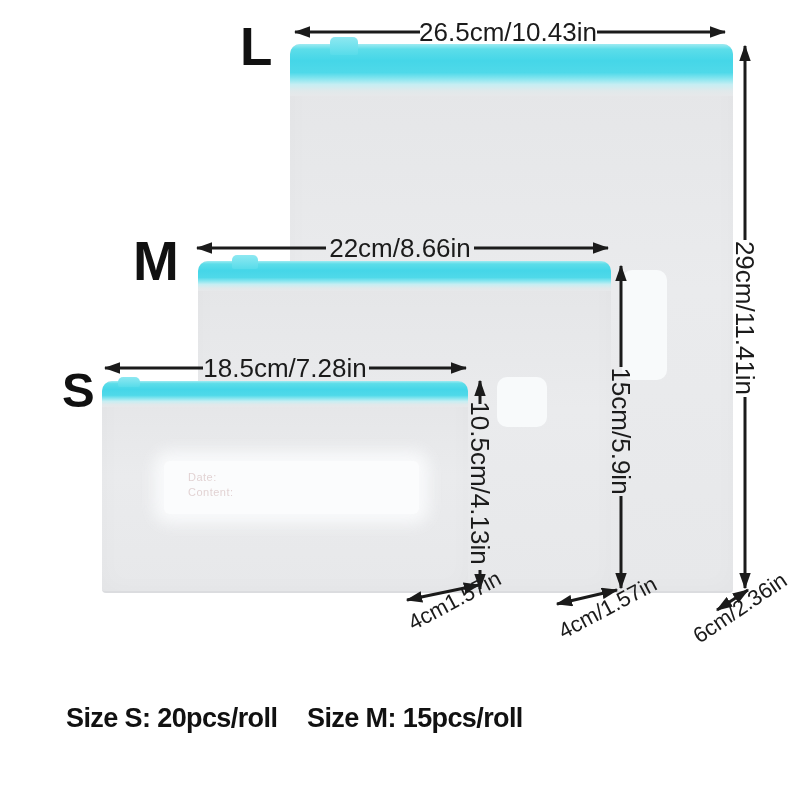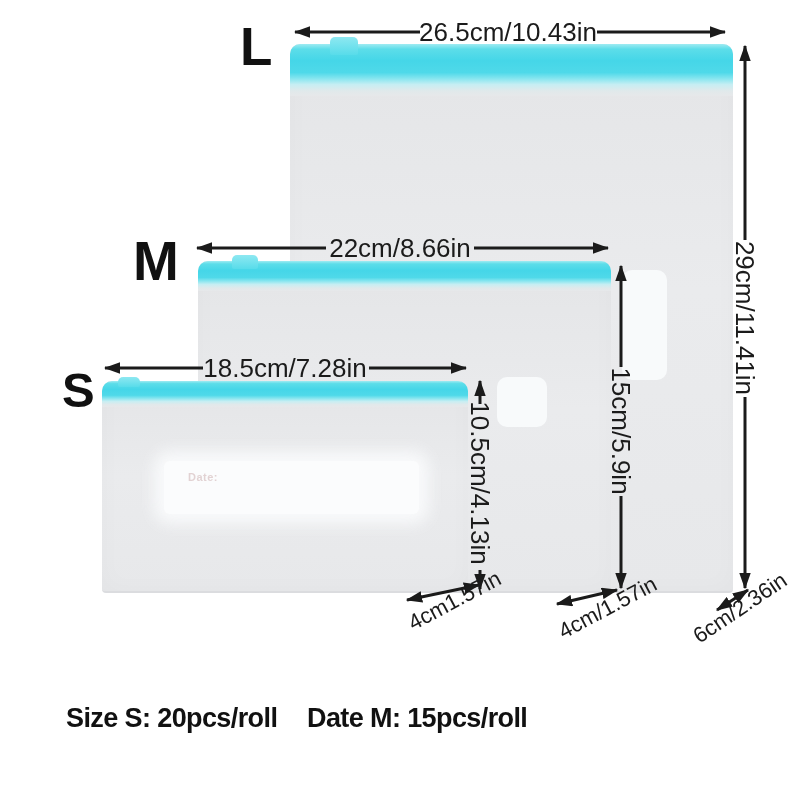--- a/index.html
+++ b/index.html
@@ -23,21 +23,21 @@
   .ztab{position:absolute;background:linear-gradient(180deg,#8ee8f1,#58dcea);border-radius:5px 5px 2px 2px;}
   #bag-l .ztab{left:40px;top:-7px;width:28px;height:18px;}
   #bag-m .ztab{left:34px;top:-6px;width:26px;height:14px;}
   #bag-s .ztab{left:16px;top:-4px;width:22px;height:10px;}
 
   .patch{position:absolute;background:var(--label,#f8fafb);}
   #patch-l{left:332px;top:226px;width:45px;height:110px;border-radius:10px;}
   #patch-m{left:299px;top:116px;width:50px;height:50px;border-radius:10px;}
 
   #slabel{position:absolute;left:62px;top:80px;width:255px;height:53px;background:#fbfcfd;border-radius:6px;
-          box-shadow:0 0 16px 10px rgba(252,253,254,0.85);box-sizing:border-box;padding:9px 0 0 24px;font-weight:bold;}
+          box-shadow:0 0 16px 10px rgba(252,253,254,0.85);box-sizing:border-box;padding:9px 0 0 24px;}
   #slabel .faint{font-size:11px;line-height:15px;color:rgba(195,160,160,0.45);letter-spacing:0.5px;}
 
   
   .letter{position:absolute;font-weight:700;color:var(--ink,#111);line-height:1;}
   #letter-l{left:240px;top:20px;font-size:53px;}
   #letter-m{left:133px;top:234px;font-size:55px;}
   #letter-s{left:62px;top:366px;font-size:49px;}
 
   
   .overlay{position:absolute;left:0;top:0;}
@@ -66,20 +66,21 @@
     <div class="zip"></div>
     <div class="ztab"></div>
     <div class="patch" id="patch-m"></div>
   </div>
 
   <div class="bag" id="bag-s">
     <div class="zip"></div>
     <div class="ztab"></div>
     <div id="slabel">
       <div class="faint">Date:</div>
+      <div class="faint">Content:</div>
     </div>
   </div>
 
   <div class="letter" id="letter-l">L</div>
   <div class="letter" id="letter-m">M</div>
   <div class="letter" id="letter-s">S</div>
 
   <svg class="overlay" width="800" height="800" viewBox="0 0 800 800">
     <defs>
       <marker id="ah" viewBox="0 0 10 7" refX="9.2" refY="3.5" markerWidth="5.5" markerHeight="3.85" orient="auto-start-reverse">
@@ -115,15 +116,15 @@
     <text class="gusset" x="458" y="607" text-anchor="middle" transform="rotate(-28 458 607)">4cm1.57in</text>
 
     <line x1="557" y1="604" x2="617" y2="590" marker-start="url(#ah)" marker-end="url(#ah)"></line>
     <text class="gusset" x="611" y="614" text-anchor="middle" transform="rotate(-28 611 614)">4cm/1.57in</text>
 
     <line x1="717" y1="610" x2="748" y2="590" marker-start="url(#ah)" marker-end="url(#ah)"></line>
     <text class="gusset" x="744" y="614" text-anchor="middle" transform="rotate(-34 744 614)">6cm/2.36in</text>
   </svg>
 
   <span class="fitem" id="f-s">Size S: 20pcs/roll</span>
-  <span class="fitem" id="f-m">Date M: 15pcs/roll</span>
+  <span class="fitem" id="f-m">Size M: 15pcs/roll</span>
 
 </div>
 
 </body></html>

